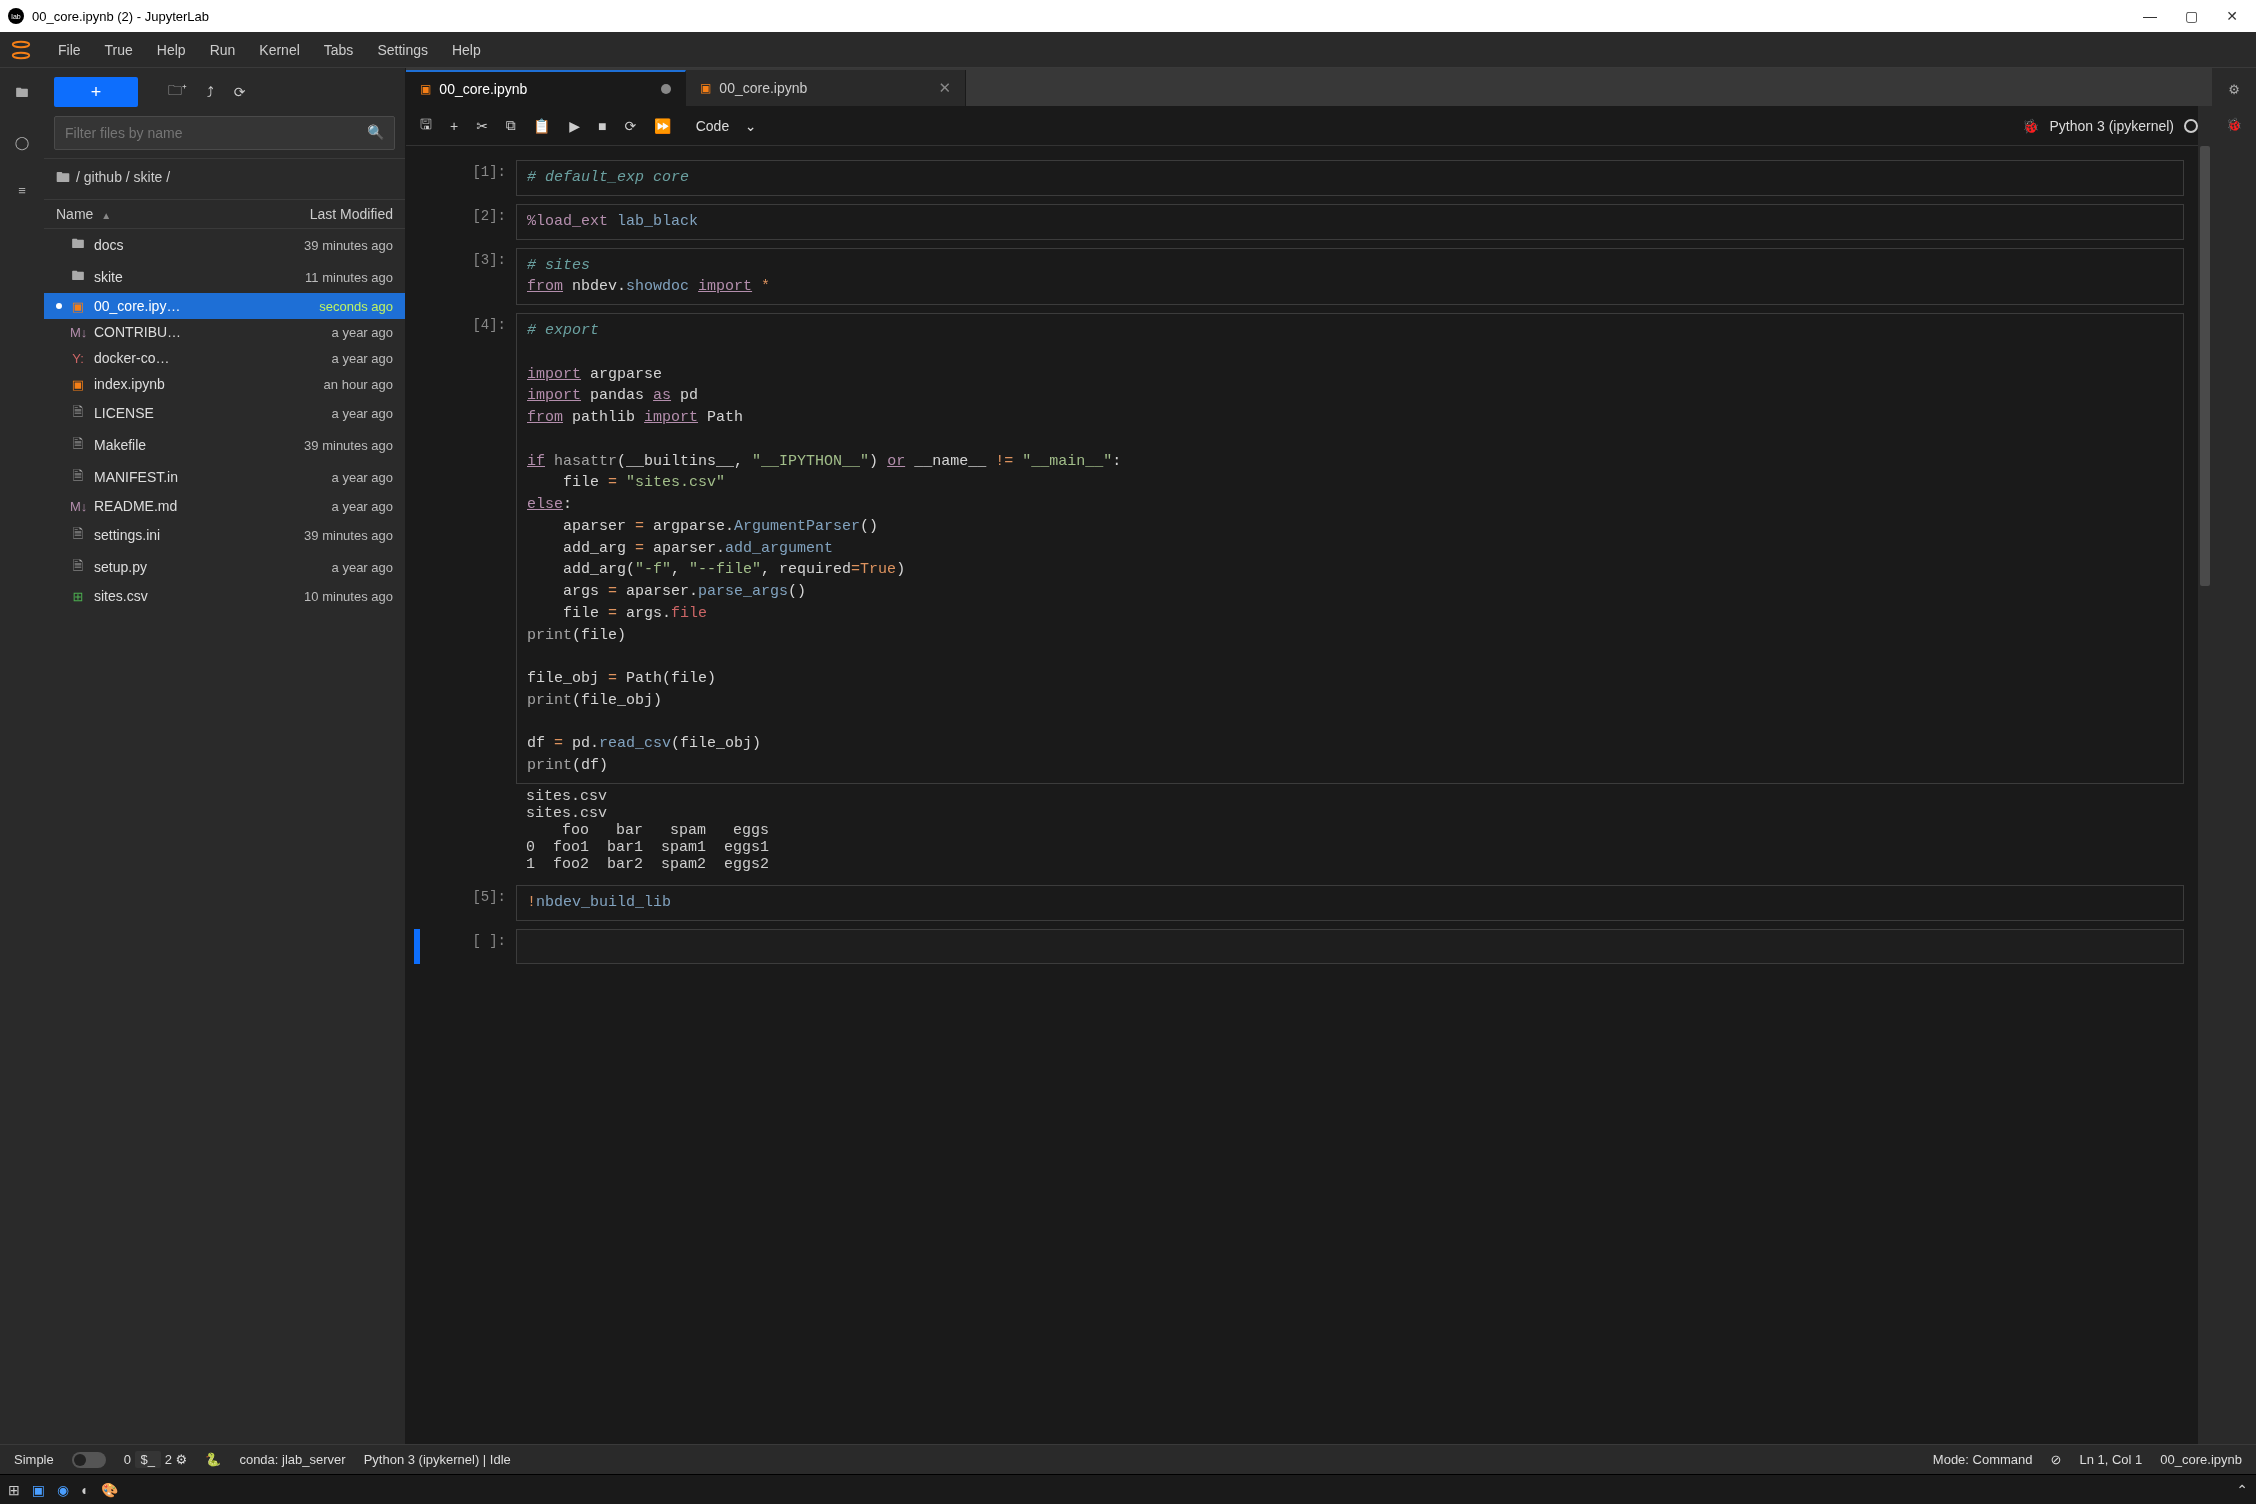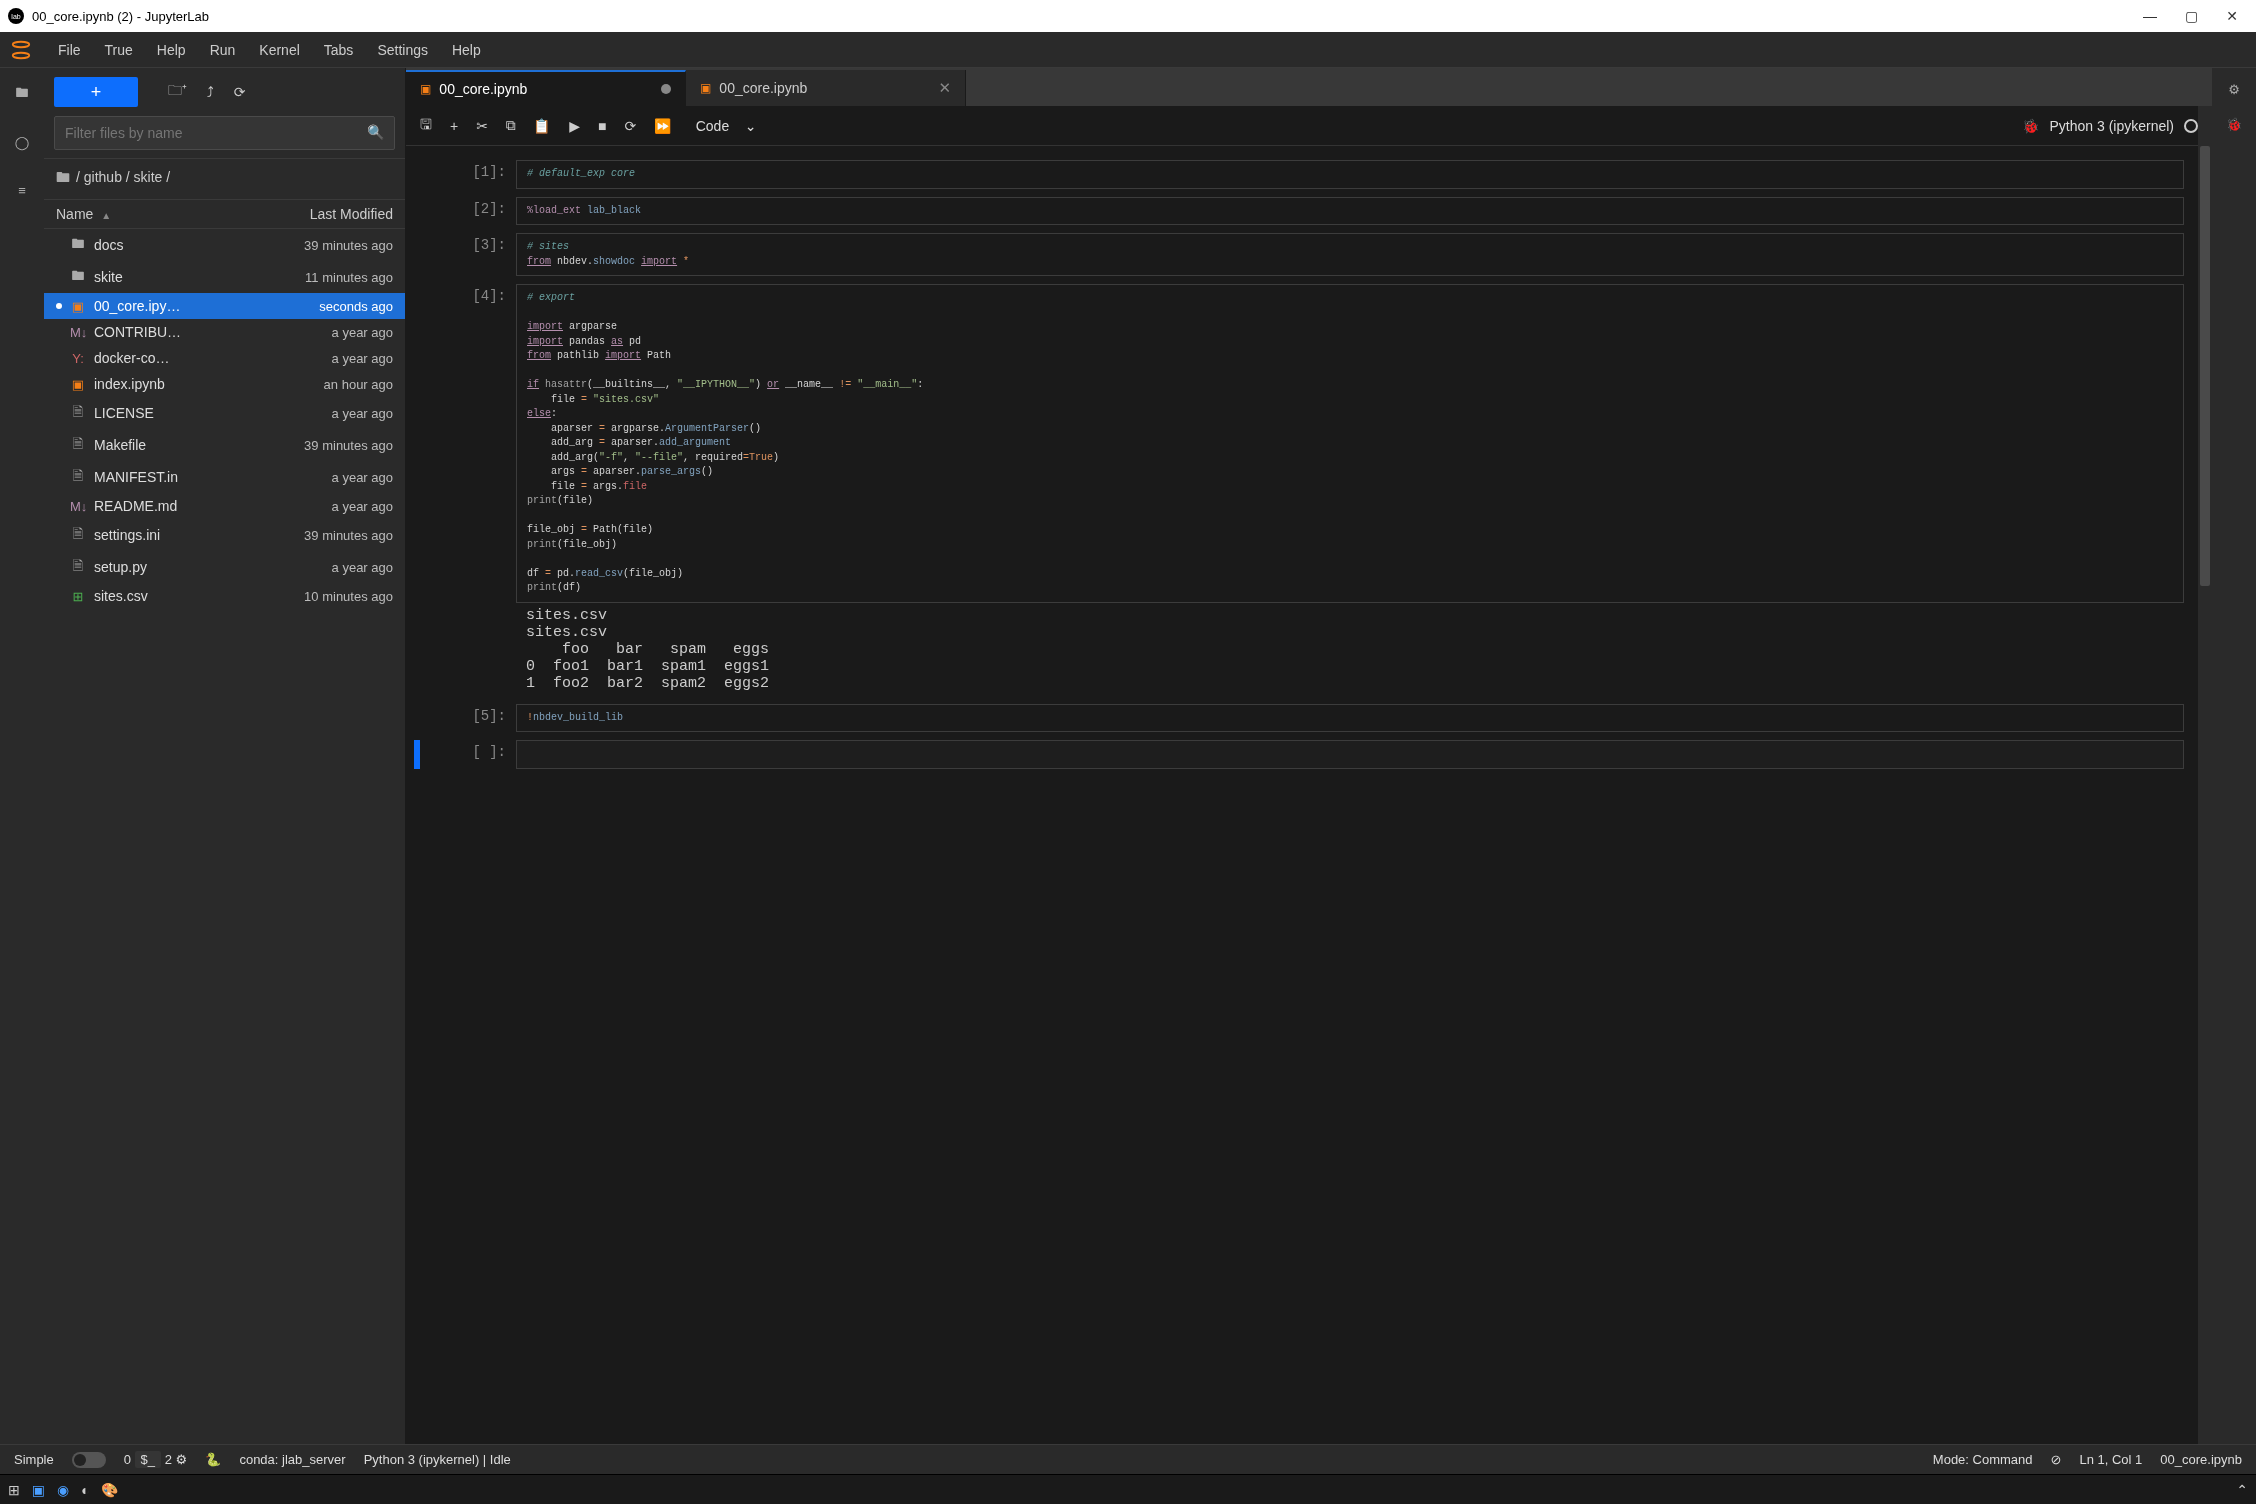--- a/index.html
+++ b/index.html
@@ -148,21 +148,21 @@
   padding: 5px 12px;
   font-size: 14px;
   color: #ddd;
   cursor: pointer;
   gap: 8px;
 }
 .file-row.selected { background: #1e6fd6; color: #fff; }
 .file-row .f-ico { width: 16px; text-align: center; color: #aaa; font-size: 13px;}
 .file-row .f-name { flex: 1; white-space: nowrap; overflow: hidden; text-overflow: ellipsis; }
 .file-row .f-time { color: #bbb; font-size: 13px; }
-.file-row.selected .f-time { color: #ffffff; }
+.file-row.selected .f-time { color: #bef264; }
 .file-row .f-dot { width: 6px; height: 6px; background: #fff; border-radius: 50%; }
 .editor-area {
   flex: 1;
   display: flex;
   flex-direction: column;
   background: #1a1a1a;
   position: relative;
 }
 .tab-row {
   height: 38px;
@@ -234,21 +234,21 @@
   font-size: 14px;
 }
 .cell .cell-body {
   flex: 1;
 }
 .code-input {
   background: #1a1a1a;
   border: 1px solid #3c3c3c;
   padding: 6px 10px;
   font-family: "Consolas", "Courier New", monospace;
-  font-size: 10px;
+  font-size: 15px;
   line-height: 1.45;
   color: #d4d4d4;
   white-space: pre;
 }
 .cell.active-cell .code-input {
   background: #1e1e1e;
 }
 .cell-cursor {
   width: 6px;
   background: #0d6efd;

